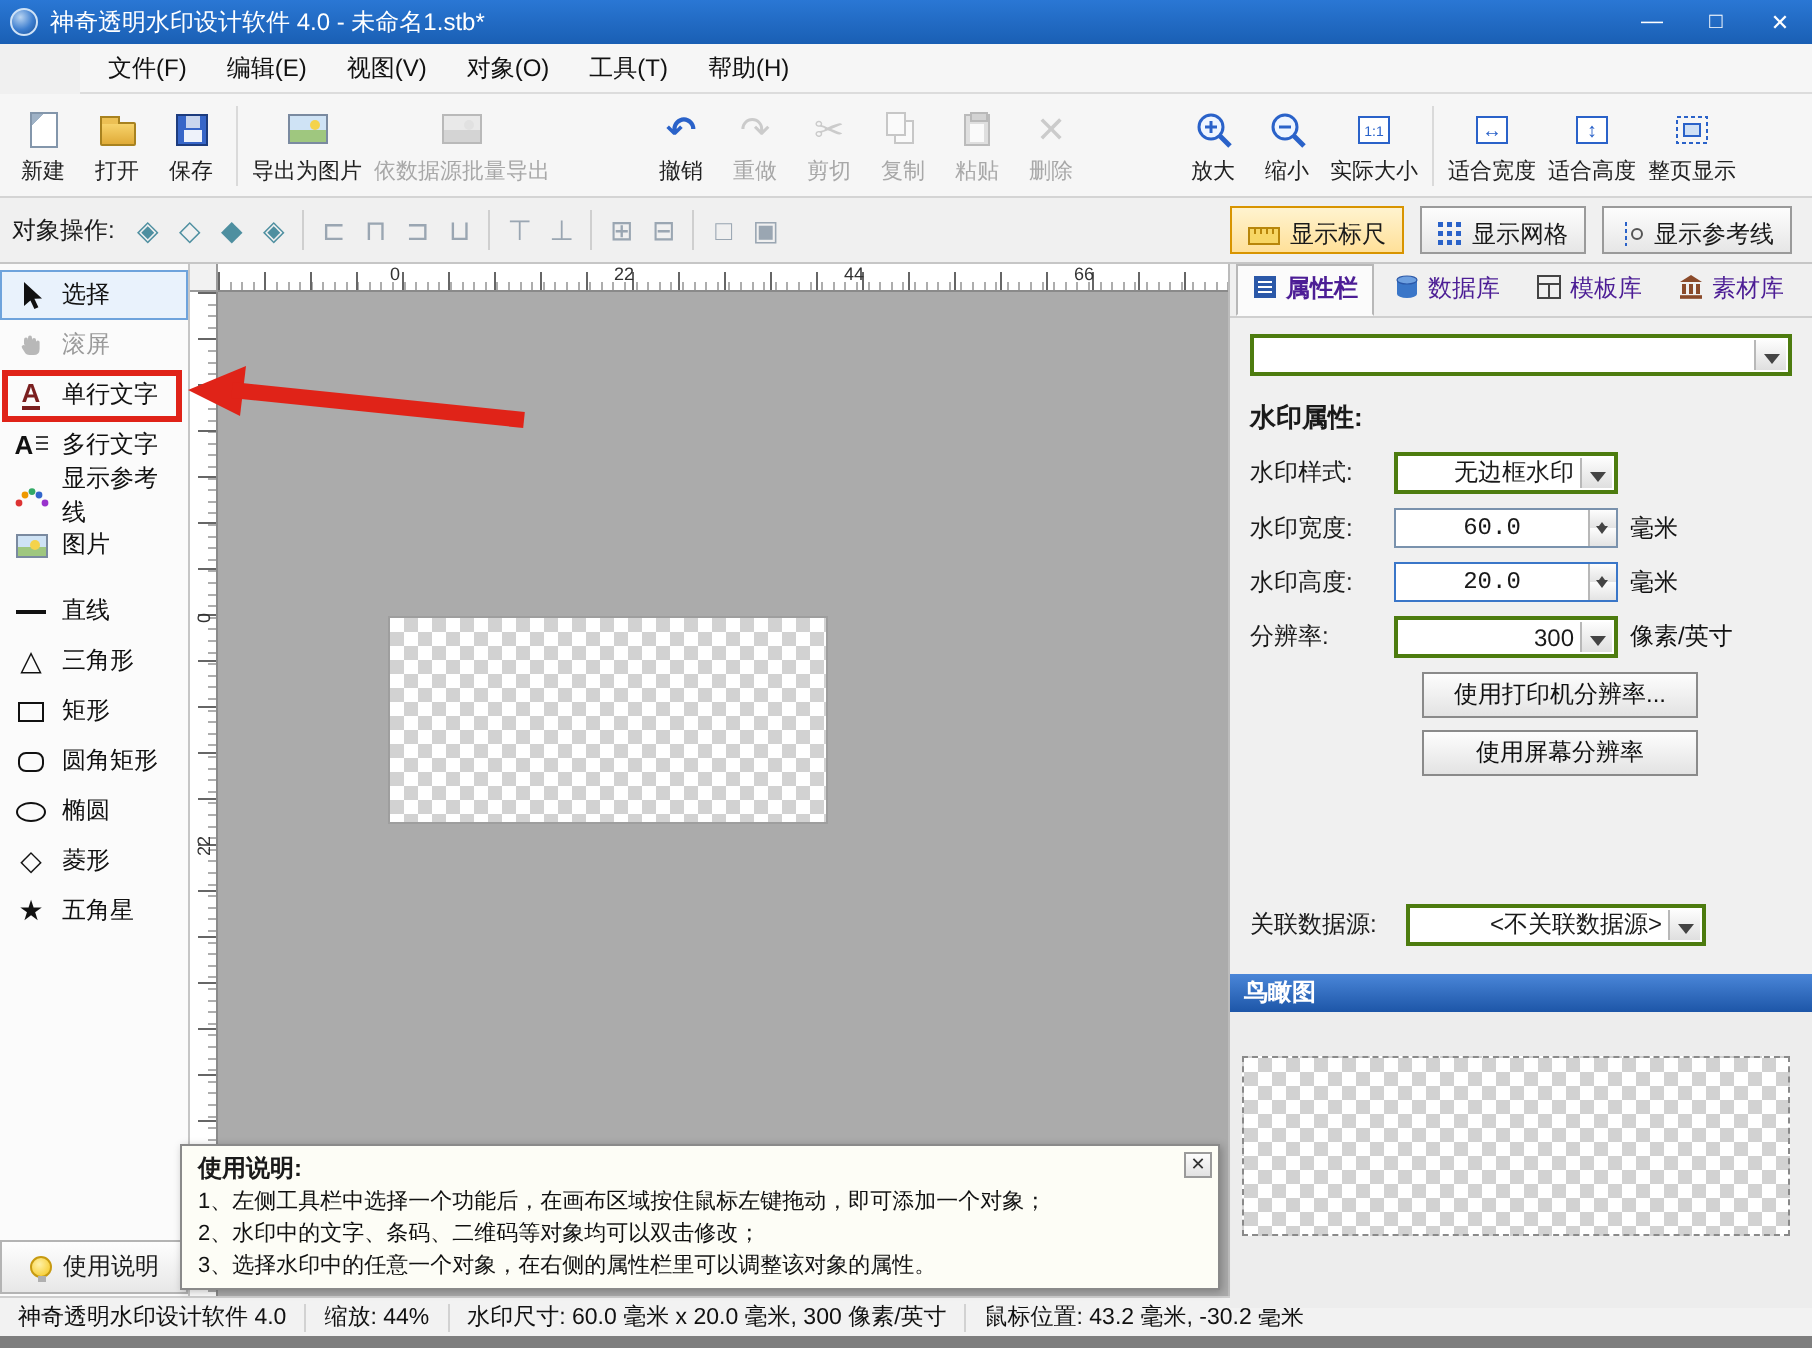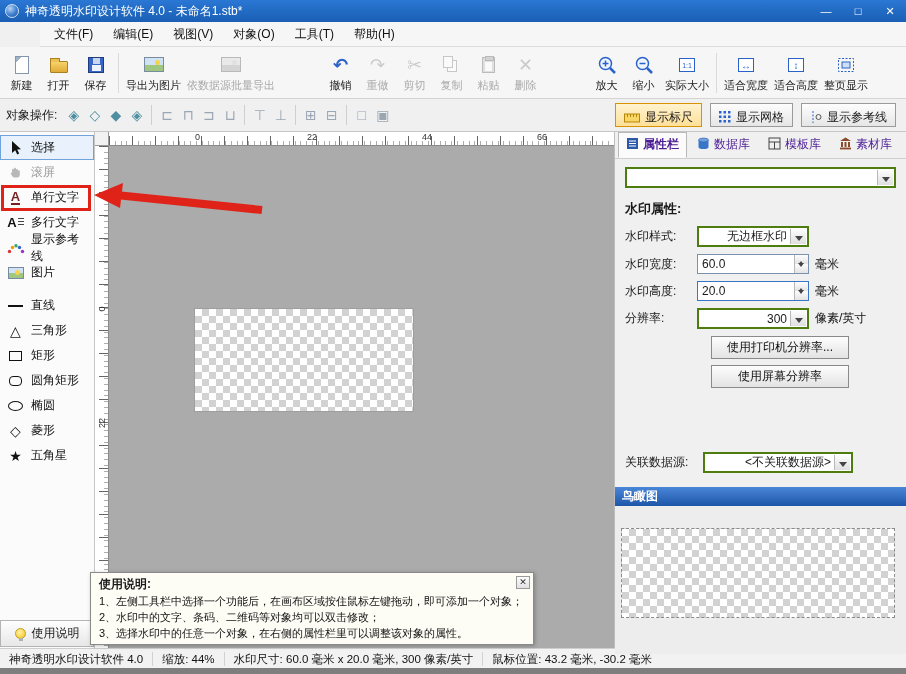--- a/index.html
+++ b/index.html
@@ -97,42 +97,42 @@
   .rlnum { position:absolute; left:0; width:14px; text-align:center; font-size:9px; color:#333; transform:rotate(-90deg); }
   .canvas { position:absolute; left:14px; top:14px; right:0; bottom:0; }
   .checker { background-color:#ffffff;
     background-image:
       linear-gradient(45deg,#d2d2d2 25%,transparent 25%,transparent 75%,#d2d2d2 75%),
       linear-gradient(45deg,#d2d2d2 25%,transparent 25%,transparent 75%,#d2d2d2 75%);
     background-size:14px 14px; background-position:0 0,7px 7px; }
   .watermark { position:absolute; left:85px; top:162px; width:220px; height:104px; border:1px solid #9e9e9e; }
 
   
-  .helpbox { position:absolute; left:90px; top:440px; width:444px; height:73px; background:#fdfdf6; border:1px solid #8a8a8a; z-index:6; box-shadow:1px 1px 4px rgba(0,0,0,.25); padding:3px 8px; }
+  .helpbox { position:absolute; left:90px; top:440px; width:520px; height:73px; background:#fdfdf6; border:1px solid #8a8a8a; z-index:6; box-shadow:1px 1px 4px rgba(0,0,0,.25); padding:3px 8px; }
   .hb-title { font-weight:bold; font-size:12px; margin-bottom:1px; }
   .hb-line { font-size:11px; line-height:1.45; color:#111; white-space:nowrap; overflow:hidden; }
   .hb-close { position:absolute; right:3px; top:3px; width:14px; height:13px; border:1px solid #9a9a9a; background:linear-gradient(#fcfcfc,#e2e2e2); font-size:9px; line-height:11px; text-align:center; color:#333; }
 
   
   .rightpanel { width:292px; background:#f0f0f0; border-left:1px solid #bcbcbc; position:relative; }
   .panel-tabs { display:flex; align-items:flex-end; height:27px; border-bottom:1px solid #cfcfcf; padding:2px 3px 0; gap:2px; }
   .ptab { display:flex; align-items:center; gap:4px; padding:3px 7px 4px; font-size:12px; color:#4c1d95; border:1px solid transparent;margin-top:10px; }
   .ptab.active { background:#fbfbfb; border:1px solid #b8b8b8; border-bottom-color:#fbfbfb; font-weight:bold; }
   .panel-body { padding:8px 10px 0; }
   .combo { height:21px; background:#fff; border:2px solid #4d7c0f; position:relative; display:flex; align-items:center; padding:0 20px 0 5px; font-size:12px;justify-content:flex-end; }
   .combo .arr { position:absolute; right:1px; top:1px; bottom:1px; width:16px; background:linear-gradient(#fdfdfd,#dfdfdf); border-left:1px solid #b8b8b8; }
   .combo .arr::after { content:""; position:absolute; left:4px; top:7px; border:4px solid transparent; border-top:5px solid #444; }
   .sec-title { font-weight:bold; font-size:13px; margin:12px 0 8px; }
   .prow { display:flex; align-items:center; margin:7px 0; font-size:12px; }
   .plabel { width:72px; flex:0 0 72px; }
   .pctl { width:112px; flex:0 0 112px; }
   .punit { margin-left:6px; color:#111; }
   .spin { display:flex; height:20px; border:1px solid #7a92ad; background:#fff; }
   .spin.focused { border-color:#3a76c8; }
-  .spin .val { flex:1; text-align:left; padding:0 4px; line-height:18px; }
+  .spin .val { flex:1; text-align:center; padding:0 4px; line-height:18px;font-family:Liberation Mono, monospace; }
   .spin-btns { width:14px; display:flex; flex-direction:column; border-left:1px solid #b8b8b8; }
   .spin-up,.spin-down { flex:1; position:relative; background:linear-gradient(#fdfdfd,#e3e3e3); }
   .spin-up::after { content:""; position:absolute; left:3px; top:3px; border:3.5px solid transparent; border-bottom:4px solid #444; }
   .spin-down::after { content:""; position:absolute; left:3px; bottom:3px; border:3.5px solid transparent; border-top:4px solid #444; }
   .pbtn { display:block; margin:6px 0 6px 86px; width:138px; height:23px; border:1px solid #8a8a8a; background:linear-gradient(#fdfdfd,#e3e3e3); font-size:12px; text-align:center; line-height:21px; color:#111; }
   .ds-row { margin-top:64px; }
   .ov-bar { height:19px; margin:14px -10px 0; background:linear-gradient(#4a86d8,#1d56a8); color:#fff; font-weight:bold; font-size:12px; display:flex; align-items:center; padding:0 7px; }
   .ov-area { position:relative; margin:0 -10px; height:148px; background:#ededed; }
   .ov-rect { position:absolute; left:6px; top:22px; width:274px; height:90px; border:1px dashed #8a8a8a; }
 

